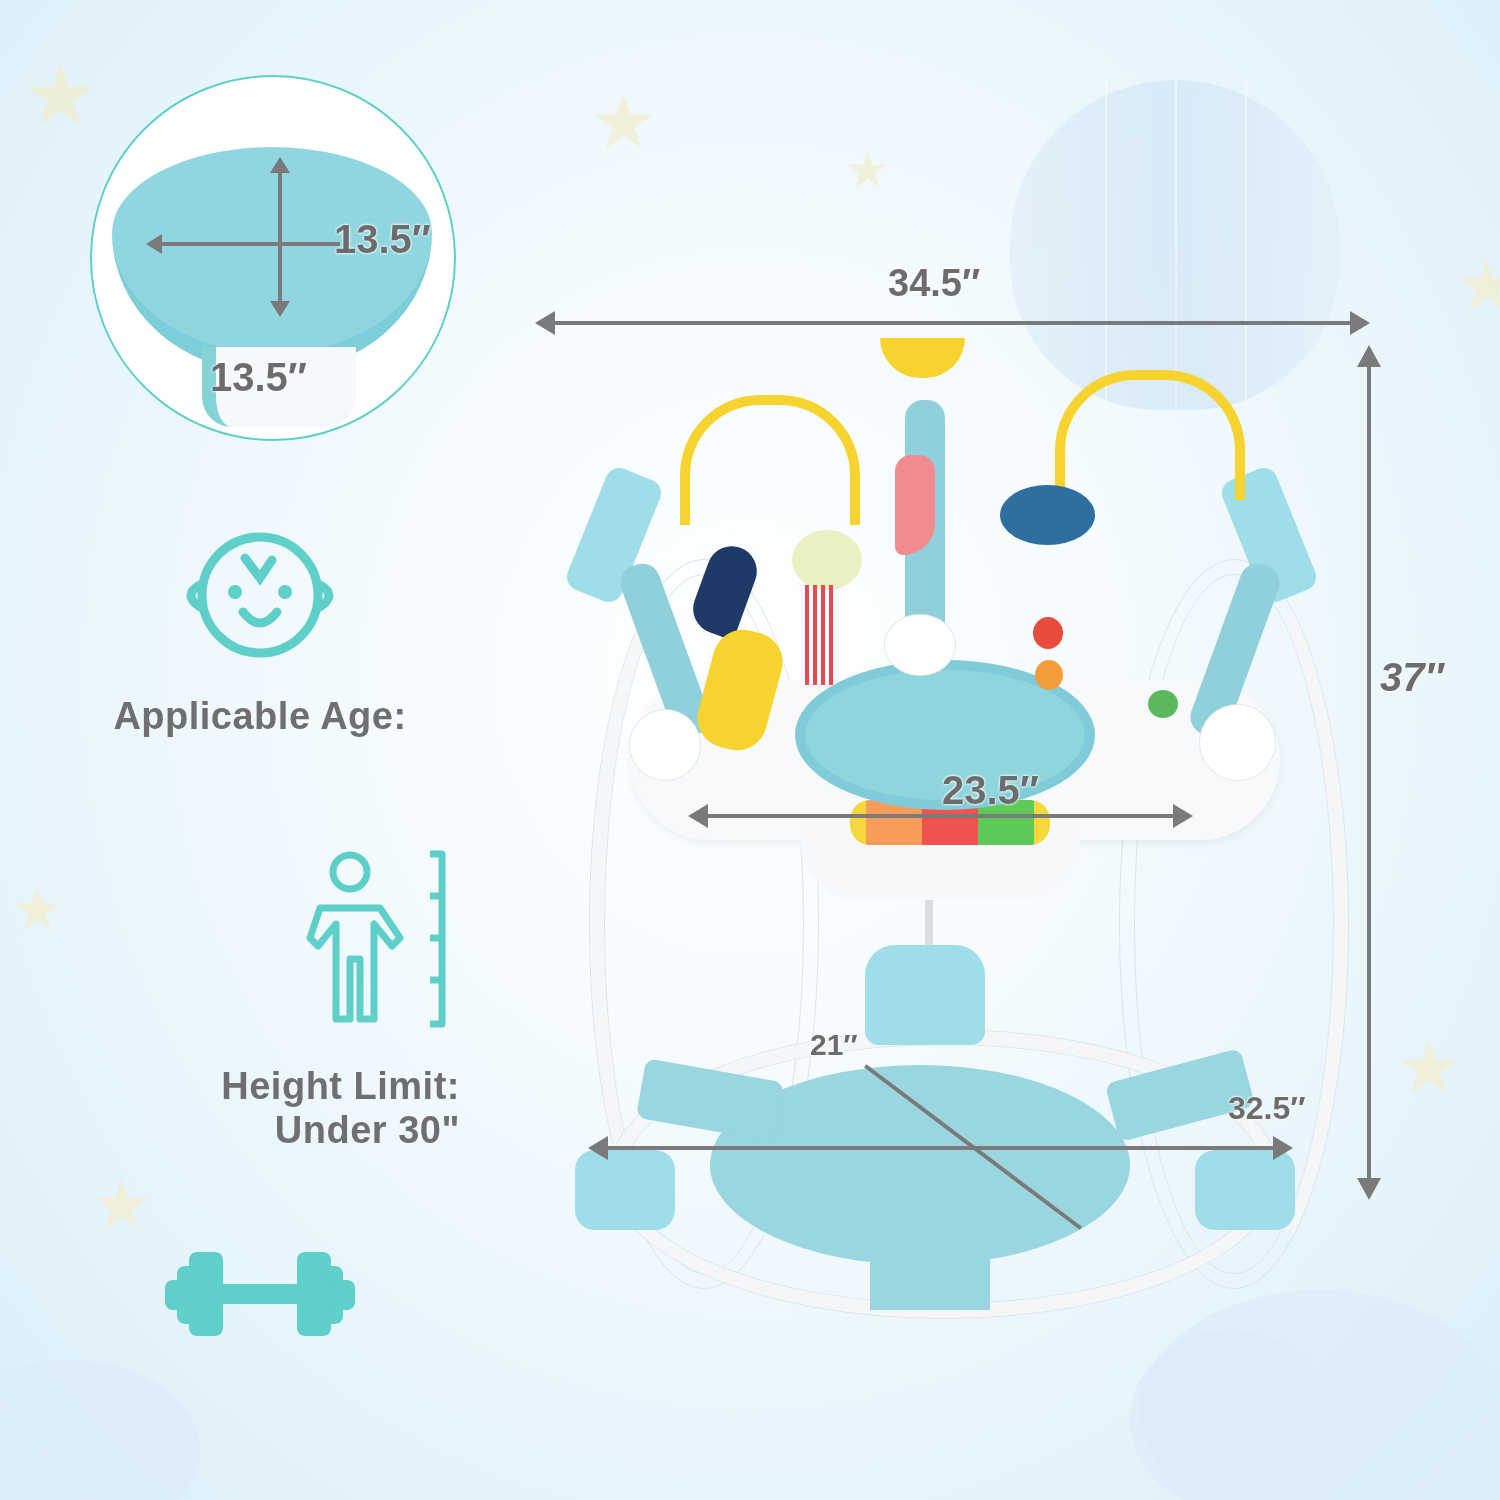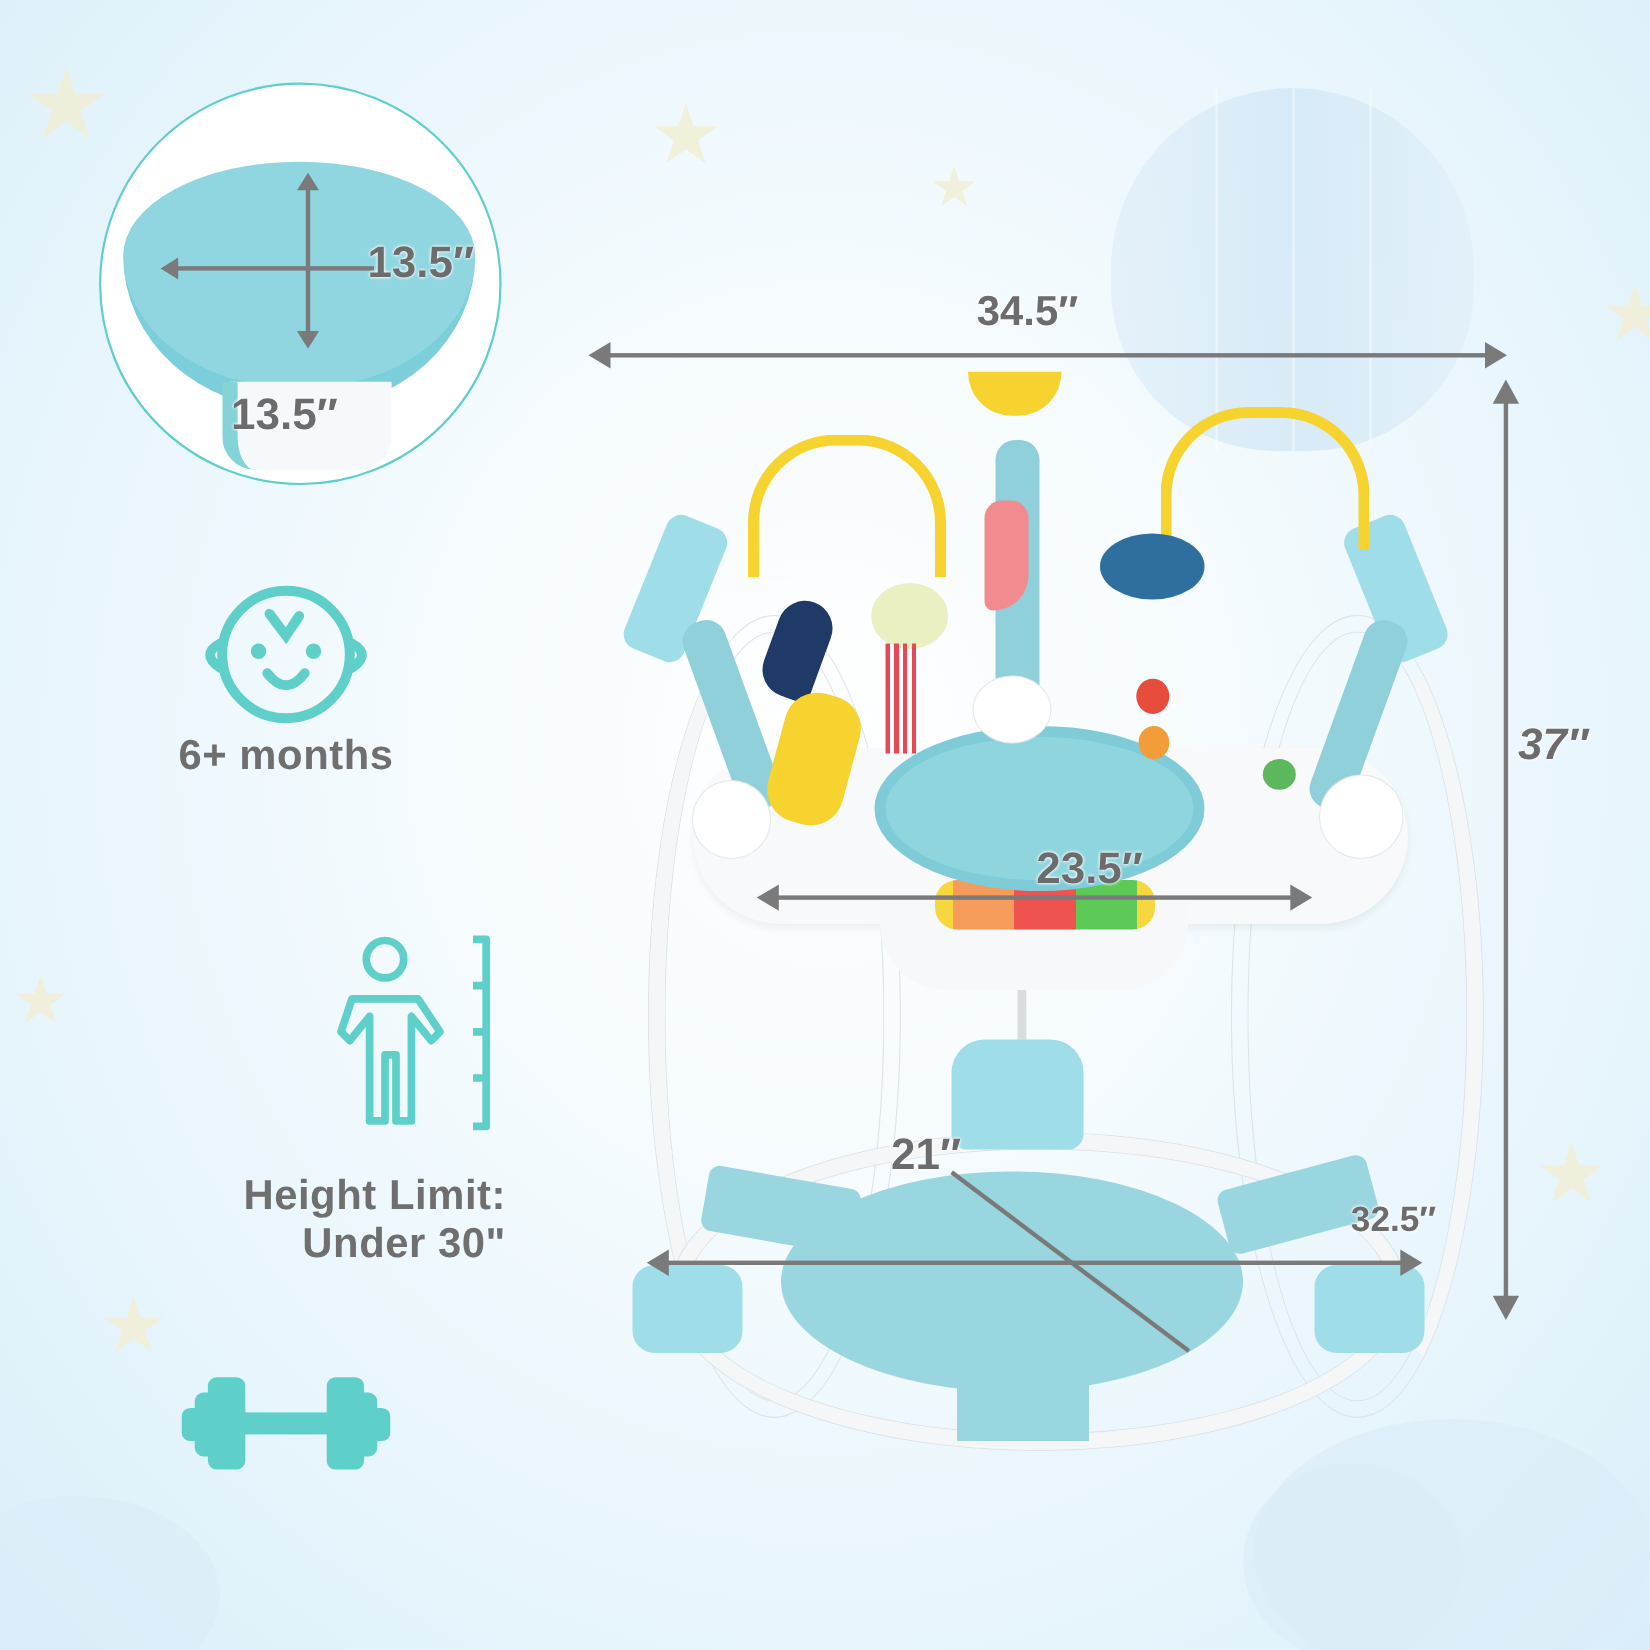--- a/index.html
+++ b/index.html
@@ -78,21 +78,21 @@
     <g fill="none" stroke="#5fcfca" stroke-width="9" stroke-linecap="round">
       <ellipse cx="85" cy="65" rx="58" ry="58"></ellipse>
       <path d="M25 55 q-18 10 0 22"></path>
       <path d="M145 55 q18 10 0 22"></path>
       <path d="M70 28 l15 20 l12 -18"></path>
       <path d="M68 82 q17 22 34 0"></path>
     </g>
     <circle cx="60" cy="62" r="7" fill="#5fcfca"></circle>
     <circle cx="110" cy="62" r="7" fill="#5fcfca"></circle>
   </svg>
-  <div class="feature-label">6+ months</div>
+  <div class="feature-label" style="margin-top:30px;">Applicable Age:</div>
 </div>
 
 <div class="feature" style="top:850px;text-align:right;">
   <svg width="170" height="180" viewBox="0 0 170 180">
     <g fill="none" stroke="#5fcfca" stroke-width="7" stroke-linejoin="round">
       <circle cx="60" cy="22" r="17"></circle>
       <path d="M30 58 h60 l20 30 l-8 8 l-18 -22 v95 h-14 v-60 h-10 v60 h-14 v-95 l-18 22 l-8 -8 z"></path>
       <path d="M140 4 h12 v170 h-12 M140 46 h12 M140 88 h12 M140 130 h12"></path>
     </g>
   </svg>
@@ -169,18 +169,18 @@
 <div class="dim-arrow" style="left:1357px;top:345px;border-left:12px solid transparent;border-right:12px solid transparent;border-bottom:22px solid #7a7a7a;"></div>
 <div class="dim-arrow" style="left:1357px;top:1178px;border-left:12px solid transparent;border-right:12px solid transparent;border-top:22px solid #7a7a7a;"></div>
 <div class="dim-text" style="left:1380px;top:655px;font-size:40px;font-style:italic;">37″</div>
 
 <div class="dim-line" style="left:705px;top:814px;width:470px;height:4px;"></div>
 <div class="dim-arrow" style="left:688px;top:804px;border-top:12px solid transparent;border-bottom:12px solid transparent;border-right:20px solid #7a7a7a;"></div>
 <div class="dim-arrow" style="left:1173px;top:804px;border-top:12px solid transparent;border-bottom:12px solid transparent;border-left:20px solid #7a7a7a;"></div>
 <div class="dim-text" style="left:905px;top:768px;font-size:40px;margin-left:37px;">23.5″</div>
 
 <div class="dim-line" style="left:838px;top:1145px;width:270px;height:4px;transform:rotate(37deg);transform-origin:center;"></div>
-<div class="dim-text" style="left:810px;top:1028px;font-size:40px;">21″</div>
+<div class="dim-text" style="left:810px;top:1028px;font-size:30px;">21″</div>
 
 <div class="dim-line" style="left:605px;top:1146px;width:670px;height:4px;"></div>
 <div class="dim-arrow" style="left:588px;top:1136px;border-top:12px solid transparent;border-bottom:12px solid transparent;border-right:20px solid #7a7a7a;"></div>
 <div class="dim-arrow" style="left:1273px;top:1136px;border-top:12px solid transparent;border-bottom:12px solid transparent;border-left:20px solid #7a7a7a;"></div>
 <div class="dim-text" style="left:1228px;top:1090px;font-size:32px;">32.5″</div>
 
 </body></html>

